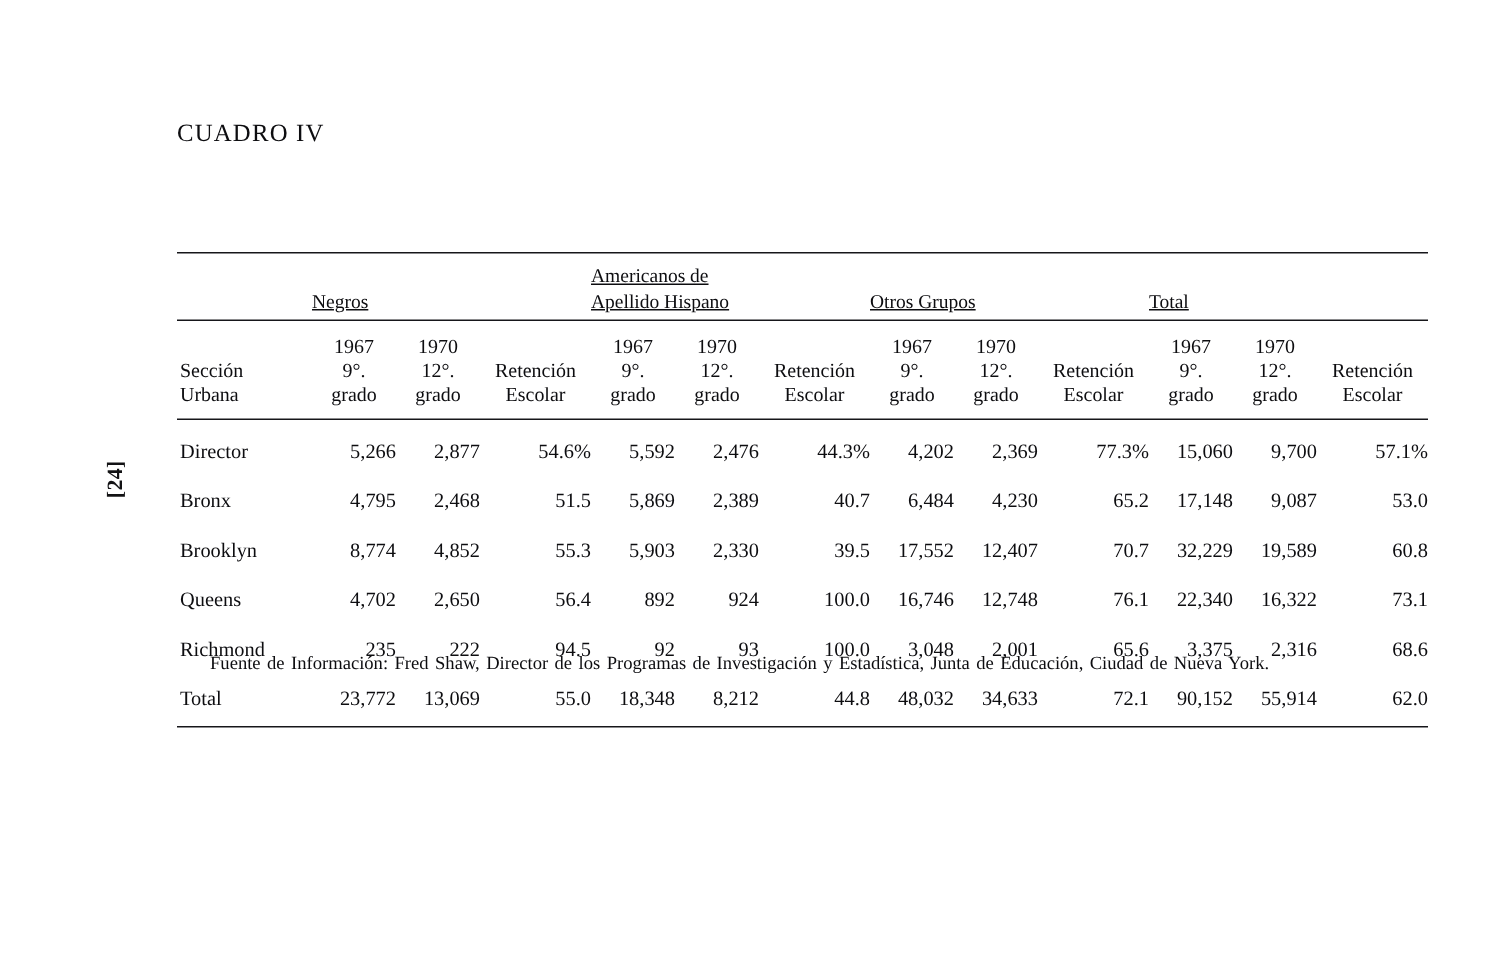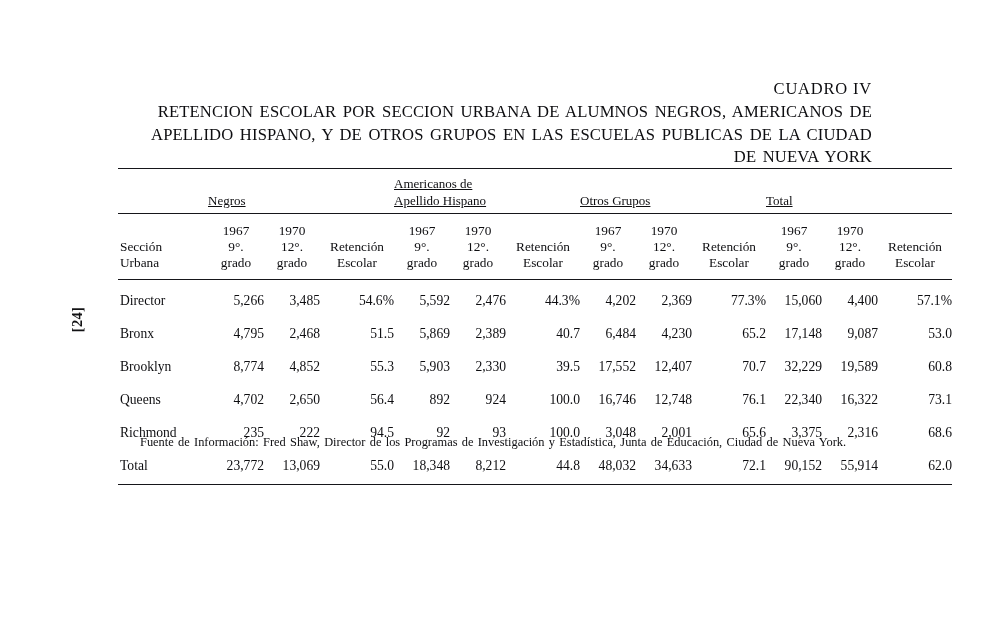--- a/index.html
+++ b/index.html
@@ -40,24 +40,24 @@
     font-size: 14.5px;
     letter-spacing: .3px;
     white-space: nowrap;
     font-weight: 600;
     color: #121214;
   }
 
   
   .titleblock {
     position: absolute;
-    left: 102px;
+    left: 118px;
     top: 78px;
     width: 770px;
-    text-align: right;
+    text-align: left;
   }
   .title-cuadro {
     font-size: 16.5px;
     letter-spacing: .8px;
     line-height: 22px;
     margin-bottom: 1px;
   }
   .title-main {
     font-size: 16.6px;
     letter-spacing: .15px;
@@ -159,25 +159,20 @@
 <body>
 
 <div class="page">
 
   <div class="folio">
     <span>[24]</span>
   </div>
 
   <div class="titleblock">
     <div class="title-cuadro">CUADRO IV</div>
-    <div class="title-main">
-      <span class="tl">RETENCION ESCOLAR POR SECCION URBANA DE ALUMNOS NEGROS, AMERICANOS DE</span>
-      <span class="tl">APELLIDO HISPANO, Y DE OTROS GRUPOS EN LAS ESCUELAS PUBLICAS DE LA CIUDAD</span>
-      <span class="tl">DE NUEVA YORK</span>
-    </div>
   </div>
 
   <div class="table-wrap">
     <table class="tbl">
       <colgroup>
         <col class="c-label">
         <col class="c-num">
           <col class="c-num">
           <col class="c-ret">
         <col class="c-num">
@@ -289,30 +284,30 @@
 
         <tr class="rule-head">
             <td colspan="13"></td>
           </tr>
       </thead>
 
       <tbody class="body">
         <tr class="first">
           <td class="rowlabel">Director</td>
           <td class="numpad">5,266</td>
-          <td class="numpad">3,485</td>
+          <td class="numpad">2,877</td>
           <td class="retpad">54.6%</td>
           <td class="numpad">5,592</td>
           <td class="numpad">2,476</td>
           <td class="retpad">44.3%</td>
           <td class="numpad">4,202</td>
           <td class="numpad">2,369</td>
           <td class="retpad">77.3%</td>
           <td class="numpad">15,060</td>
-          <td class="numpad">4,400</td>
+          <td class="numpad">9,700</td>
           <td class="retpad">57.1%</td>
         </tr>
 
         <tr>
           <td class="rowlabel">Bronx</td>
           <td class="numpad">4,795</td>
           <td class="numpad">2,468</td>
           <td class="retpad">51.5</td>
           <td class="numpad">5,869</td>
           <td class="numpad">2,389</td>

